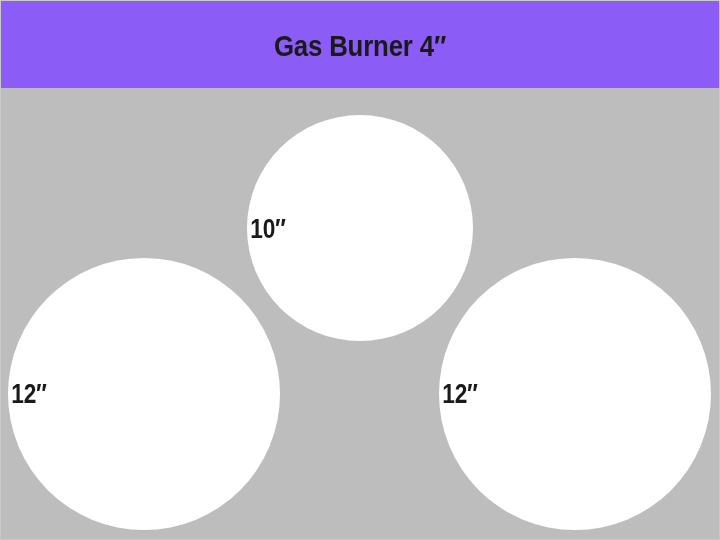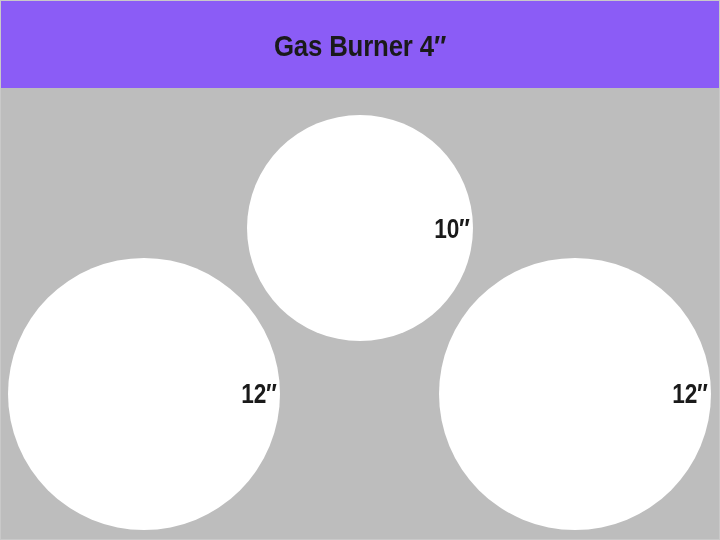--- a/index.html
+++ b/index.html
@@ -77,21 +77,21 @@
   }
 
   
   .burner {
     position: absolute;
     border-radius: 50%;
     background: #ffffff;
     z-index: 3;
     display: flex;
     align-items: center;
-    justify-content: flex-end;
+    justify-content: flex-start;
   }
 
   .burner-label {
     color: #1a1a1a;
     font-size: 27px;
     font-weight: 700;
     letter-spacing: -0.3px;
     transform: scaleX(0.84);
     transform-origin: center center;
     white-space: nowrap;

